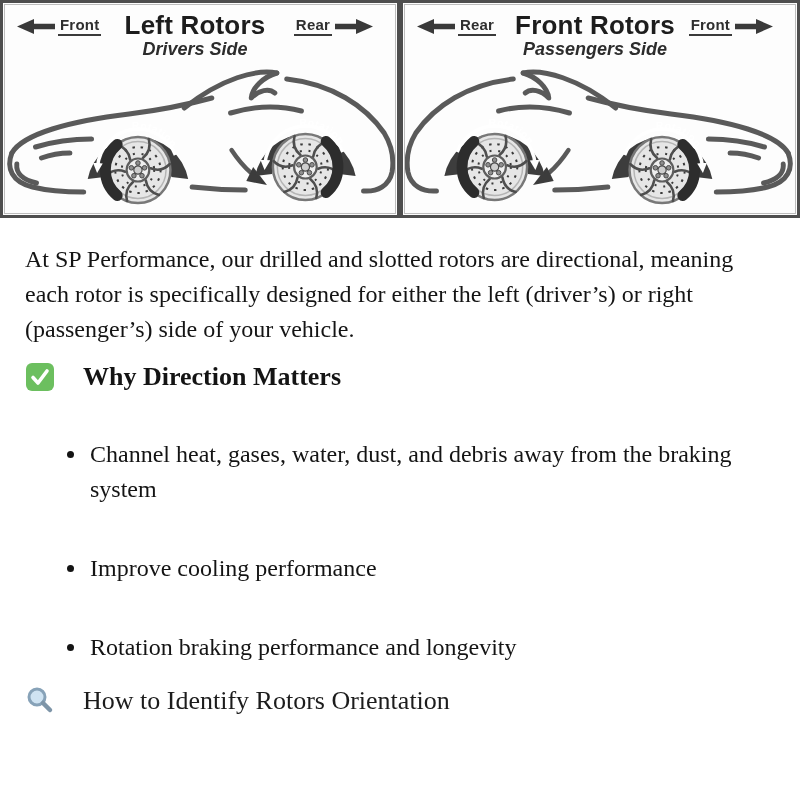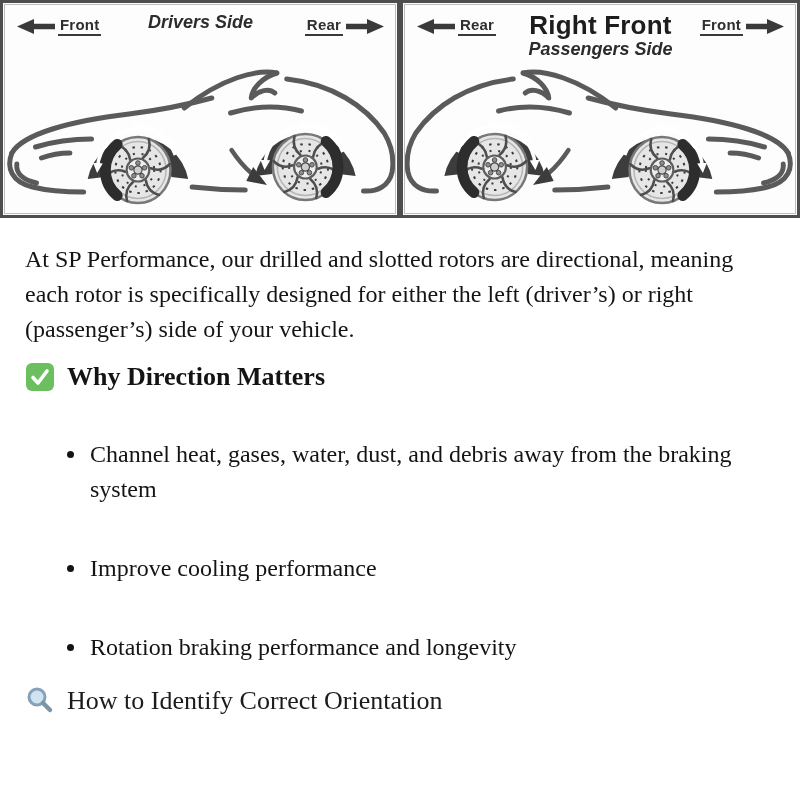--- a/index.html
+++ b/index.html
@@ -1,34 +1,34 @@
 <!DOCTYPE html>
 <html><head>
 <meta charset="utf-8">
 <style>
   html,body{margin:0;padding:0;background:#ffffff;}
   body{width:800px;height:800px;overflow:hidden;font-family:"Liberation Serif",serif;color:#141414;}
 
   
   .diagram{display:flex;width:800px;height:218px;box-sizing:border-box;}
   .panel{flex:1 1 50%;box-sizing:border-box;border:3px solid #4e4e4e;outline:1px solid #bdbdbd;outline-offset:-5px;position:relative;background:#fdfdfd;overflow:hidden;}
-  .panel-header{display:grid;grid-template-columns:1fr auto 1fr;align-items:start;padding:9px 13px 0 14px;height:46px;font-family:"Liberation Sans",sans-serif;}
+  .panel-header{display:grid;grid-template-columns:1fr auto 1fr;align-items:start;padding:9px 24px 0 14px;height:46px;font-family:"Liberation Sans",sans-serif;}
   .dir{display:flex;align-items:center;gap:3px;margin-top:4px;}
   .dir.left{justify-self:start;}
   .dir.right{justify-self:end;}
   .dir-label{font-size:15px;font-weight:bold;color:#2f2f2f;border-bottom:2.5px solid #3a3a3a;padding:0 2px 1px 2px;letter-spacing:.2px;}
   .titles{text-align:center;line-height:1.05;}
   .panel-title{font-size:26px;font-weight:bold;color:#1d1d1d;letter-spacing:.2px;}
   .panel-subtitle{font-size:18px;font-weight:bold;font-style:italic;color:#2c2c2c;margin-top:1px;}
   .car-svg{display:block;width:100%;height:157px;}
 
   
   .content{padding:0 28px 0 25px;}
   .intro{font-size:24px;line-height:35px;margin:24px 0 0 0;}
-  .sec-head{display:flex;align-items:center;gap:12px;font-size:26px;font-weight:bold;margin:14px 0 0 0;line-height:32px;text-align:right;}
+  .sec-head{display:flex;align-items:center;gap:28px;font-size:26px;font-weight:bold;margin:14px 0 0 0;line-height:32px;text-align:right;}
   .sec-head.regular{font-weight:normal;margin-top:20px;color:#1c1c1c;}
   .icon-badge{flex:0 0 auto;display:inline-flex;}
   .lead{font-size:24px;line-height:35px;margin:22px 0 0 0;}
   ul.bullets{margin:10px 0 0 0;padding:0 0 0 63px;list-style:disc;}
   ul.bullets li{font-size:24px;line-height:35px;padding-left:2px;margin-top:44px;}
   ul.bullets.second{margin-top:12px;}
 </style>
 </head>
 <body>
 
@@ -88,20 +88,21 @@
 
   <div class="panel">
     <div class="panel-header">
       <div class="dir left">
         <svg width="38" height="15">
             <polygon points="0,7.5 17,0 17,4.7 38,4.7 38,10.3 17,10.3 17,15" fill="#3a3a3a"></polygon>
           </svg>
         <span class="dir-label">Front</span>
       </div>
       <div class="titles">
+        <div class="panel-title">Left Rotors</div>
         <div class="panel-subtitle">Drivers Side</div>
       </div>
       <div class="dir right">
         <span class="dir-label">Rear</span>
         <svg width="38" height="15">
             <polygon points="38,7.5 21,0 21,4.7 0,4.7 0,10.3 21,10.3 21,15" fill="#3a3a3a"></polygon>
           </svg>
       </div>
     </div>
     <svg class="car-svg" viewBox="0 0 400 157" preserveAspectRatio="none">
@@ -117,21 +118,21 @@
 
   <div class="panel">
     <div class="panel-header">
       <div class="dir left">
         <svg width="38" height="15">
             <polygon points="0,7.5 17,0 17,4.7 38,4.7 38,10.3 17,10.3 17,15" fill="#3a3a3a"></polygon>
           </svg>
         <span class="dir-label">Rear</span>
       </div>
       <div class="titles">
-        <div class="panel-title">Right Front</div>
+        <div class="panel-title">Front Rotors</div>
         <div class="panel-subtitle">Passengers Side</div>
       </div>
       <div class="dir right">
         <span class="dir-label">Front</span>
         <svg width="38" height="15">
             <polygon points="38,7.5 21,0 21,4.7 0,4.7 0,10.3 21,10.3 21,15" fill="#3a3a3a"></polygon>
           </svg>
       </div>
     </div>
     <svg class="car-svg" viewBox="0 0 400 157" preserveAspectRatio="none">
@@ -167,17 +168,17 @@
     <li>Rotation braking performance and longevity</li>
   </ul>
 
   <h2 class="sec-head regular">
     <span class="icon-badge">
       <svg width="30" height="30" viewBox="0 0 30 30">
         <circle cx="12" cy="11" r="8" stroke="#87a2b8" stroke-width="3" fill="#cfe3f2"></circle>
         <line x1="18" y1="17" x2="25" y2="24" stroke="#7e95a8" stroke-width="4.5" stroke-linecap="round"></line>
       </svg>
     </span>
-    <span>How to Identify Correct Orientation</span>
+    <span>How to Identify Rotors Orientation</span>
   </h2>
 
 
 </div>
 
 </body></html>

